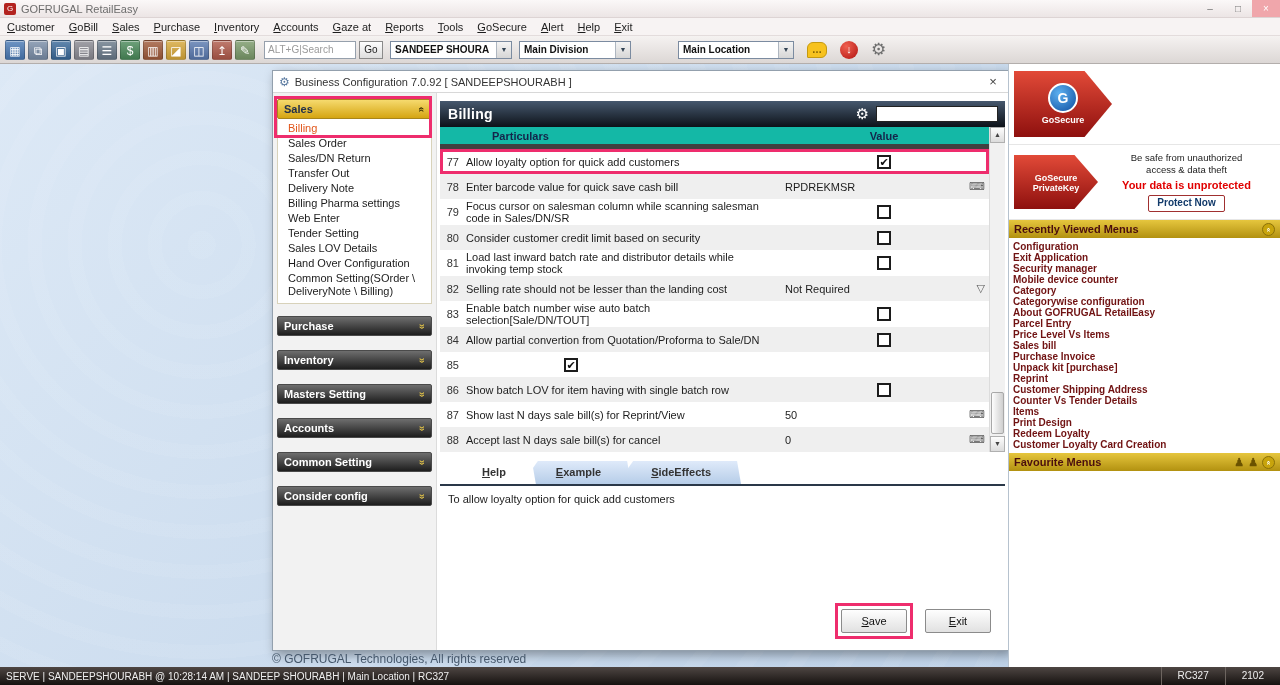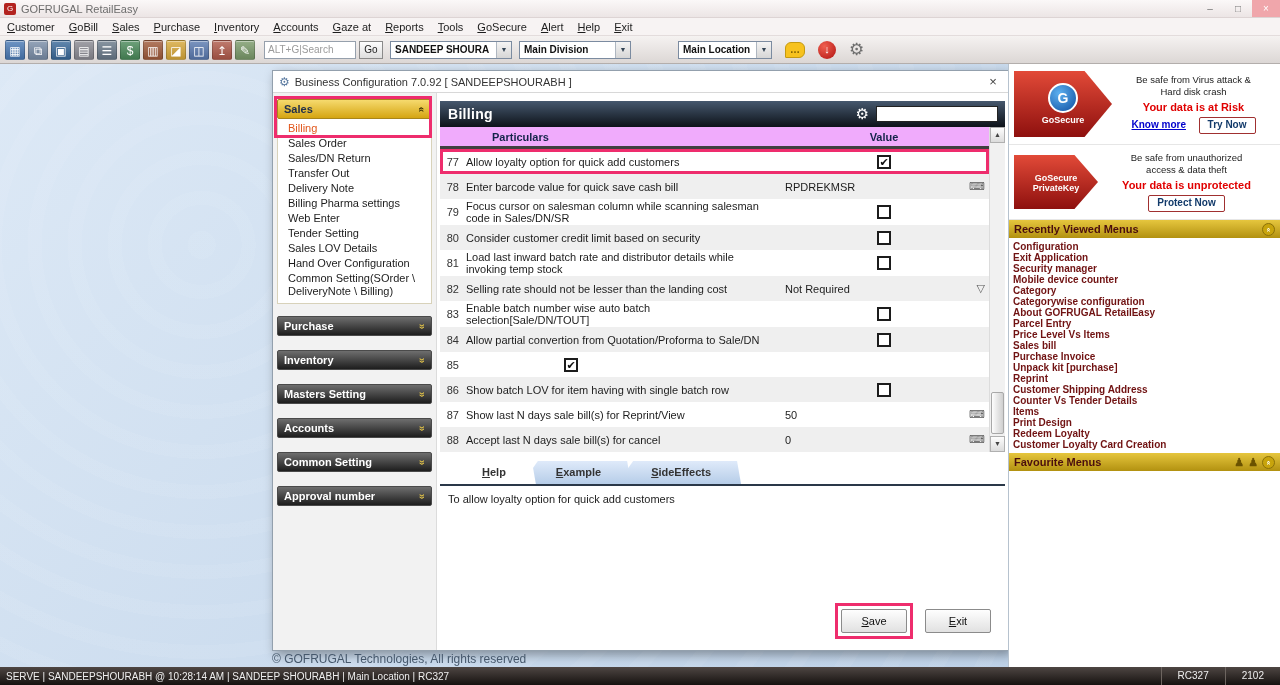--- a/index.html
+++ b/index.html
@@ -18,21 +18,21 @@
   .menu-item{font-size:11px;color:#1d1d1d;padding:0 7px;cursor:default;}
   .menu-item:first-letter{text-decoration:underline;}
 
   #toolbar{position:absolute;top:36px;left:0;right:0;height:28px;background:linear-gradient(#f5f2f1,#dcd7d5);border-bottom:1px solid #b3aeac;display:flex;align-items:center;gap:3px;padding:0 5px;z-index:20;}
   .tb-icon{width:20px;height:20px;border-radius:2px;font-size:12px;text-align:center;line-height:20px;color:#fff;border:1px solid rgba(0,0,0,.18);box-shadow:inset 0 1px 0 rgba(255,255,255,.4);}
   #tb-search{width:92px;height:18px;border:1px solid #96a0ac;font-size:10px;color:#333;padding:0 3px;background:#fff;margin-left:6px;}
   #tb-search::placeholder{color:#9a9a9a;}
   .go-btn{width:24px;height:18px;border:1px solid #8a8a8a;background:linear-gradient(#fdfdfd,#dedede);font-size:10px;text-align:center;line-height:16px;color:#222;}
   .combo{height:18px;background:#fff;border:1px solid #7b8ba0;display:flex;align-items:center;font-size:10px;font-weight:bold;color:#111;padding-left:4px;margin-left:4px;}
   .combo .arrow{margin-left:auto;width:15px;height:16px;background:linear-gradient(#f4f4f4,#d6d6d6);border-left:1px solid #aeb6c0;font-size:7px;text-align:center;line-height:16px;color:#345;}
-  .combo-user{width:122px;} .combo-div{width:112px;} .combo-loc{width:94px;margin-left:44px;}
+  .combo-user{width:122px;} .combo-div{width:112px;} .combo-loc{width:116px;margin-left:44px;}
   .chat-icon{width:20px;height:16px;background:#f7c21e;border-radius:6px 6px 6px 1px;border:1px solid #c59a10;margin-left:10px;color:#7a5c00;font-size:10px;line-height:13px;text-align:center;font-weight:bold;}
   .update-icon{width:18px;height:18px;border-radius:50%;background:radial-gradient(circle at 35% 30%,#f06050,#b01210);color:#fff;font-size:11px;line-height:17px;text-align:center;margin-left:10px;}
   .gear-icon{font-size:17px;color:#6e6e6e;margin-left:10px;line-height:20px;}
 
   
   #main{position:absolute;top:64px;bottom:18px;left:0;right:272px;background:
     repeating-radial-gradient(circle at 20% 30%, rgba(255,255,255,.06) 0 14px, rgba(0,0,0,0) 14px 40px),
     linear-gradient(135deg,#dde9f6,#bed2e8);}
   .copyright{position:absolute;left:272px;width:737px;bottom:1px;font-size:12px;color:#46586c;margin-top:28px;}
 
@@ -58,21 +58,21 @@
   .sales-item.active{color:#e2571c;}
 
   
   .dlg-right{flex:1;display:flex;flex-direction:column;padding:8px 3px 0 3px;min-width:0;}
   .billing-header{height:26px;flex:0 0 26px;background:linear-gradient(#46586e,#0d1219);display:flex;align-items:center;color:#fff;}
   .billing-title{font-size:14px;font-weight:bold;padding-left:8px;letter-spacing:.3px;}
   .bh-gear{margin-left:auto;font-size:15px;color:#fff;}
   .bh-search{width:122px;height:16px;background:#fff;border:1px solid #222;margin:0 7px;font-size:10px;padding:0 3px;}
   .table-wrap{display:flex;flex:0 0 auto;}
   .table-main{flex:1;min-width:0;}
-  .thead{height:22px;background:#f0abfc;display:flex;align-items:center;font-weight:bold;font-size:11px;color:#14244a;border-bottom:3px solid #404040;}
+  .thead{height:22px;background:#14b8a6;display:flex;align-items:center;font-weight:bold;font-size:11px;color:#14244a;border-bottom:5px solid #404040;}
   .th-part{flex:1;padding-left:52px;}
   .th-val{width:210px;text-align:center;}
   .trow{display:flex;align-items:center;min-height:25px;font-size:11px;color:#1d1d1d;background:#fff;padding:1px 0;}
   .trow.alt{background:#efefef;}
   .trow.hl{box-shadow:inset 0 0 0 3px #ee2d6d;}
   .tnum{width:26px;text-align:right;padding-right:7px;color:#333;flex:0 0 26px;}
   .ttext{flex:1;padding-right:6px;line-height:12px;}
   .tval{width:210px;flex:0 0 210px;position:relative;display:flex;align-items:center;min-height:18px;}
   .cbx{width:14px;height:14px;border:2px solid #1c1c1c;background:#fff;margin:0 auto;font-size:11px;line-height:11px;text-align:center;color:#111;}
   .tval-text{padding-left:6px;}
@@ -224,21 +224,21 @@
             </div>
             <div class="acc-header acc-dark">
               <span>Accounts</span>
               <span class="chev chev-down">«</span>
             </div>
             <div class="acc-header acc-dark">
               <span>Common Setting</span>
               <span class="chev chev-down">«</span>
             </div>
             <div class="acc-header acc-dark">
-              <span>Approval number</span>
+              <span>Consider config</span>
               <span class="chev chev-down">«</span>
             </div>
           </div>
       </div>
       <div class="dlg-right">
         <div class="billing-header">
           <span class="billing-title">Billing</span>
           <span class="bh-gear">⚙</span>
           <input class="bh-search" style="">
         </div>
@@ -364,29 +364,20 @@
     </div>
   </div>
   <div class="copyright">© GOFRUGAL Technologies, All rights reserved</div>
 </div>
 
 <div id="rightpanel">
   <div class="ad">
     <div class="ad-arrow ad1-arrow">
       <div class="ad-logo">G</div>
       <div class="ad-brand">GoSecure</div>
-    </div>
-    <div class="ad-text">
-      <div>Be safe from Virus attack &amp;</div>
-      <div>Hard disk crash</div>
-      <div class="ad-warning">Your data is at Risk</div>
-      <div>
-        <span class="know-more">Know more</span>
-        <span class="try-btn">Try Now</span>
-      </div>
     </div>
   </div>
   <div class="ad">
     <div class="ad-arrow ad2-arrow">
       <div class="ad-brand">GoSecure</div>
       <div class="ad-brand2">PrivateKey</div>
     </div>
     <div class="ad-text">
       <div>Be safe from unauthorized</div>
       <div>access &amp; data theft</div>

